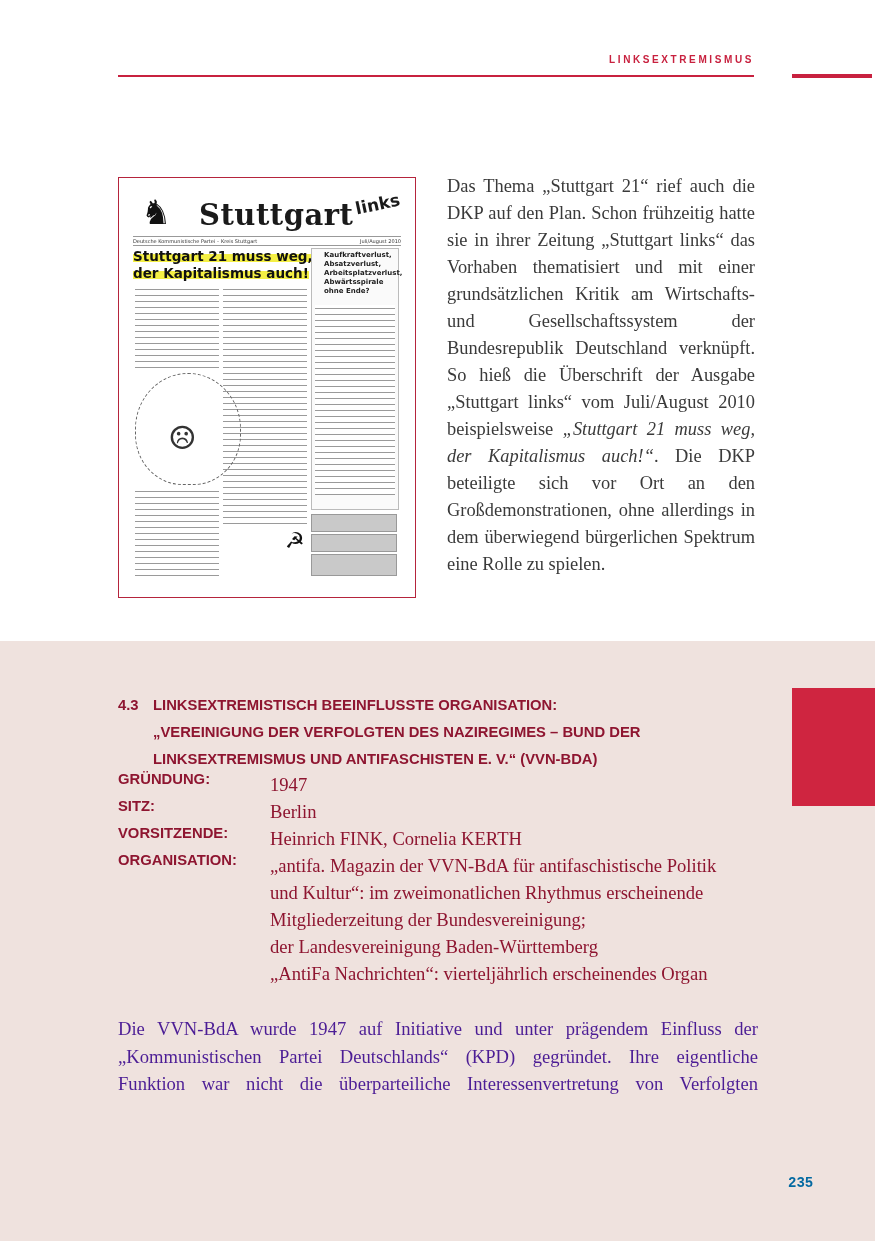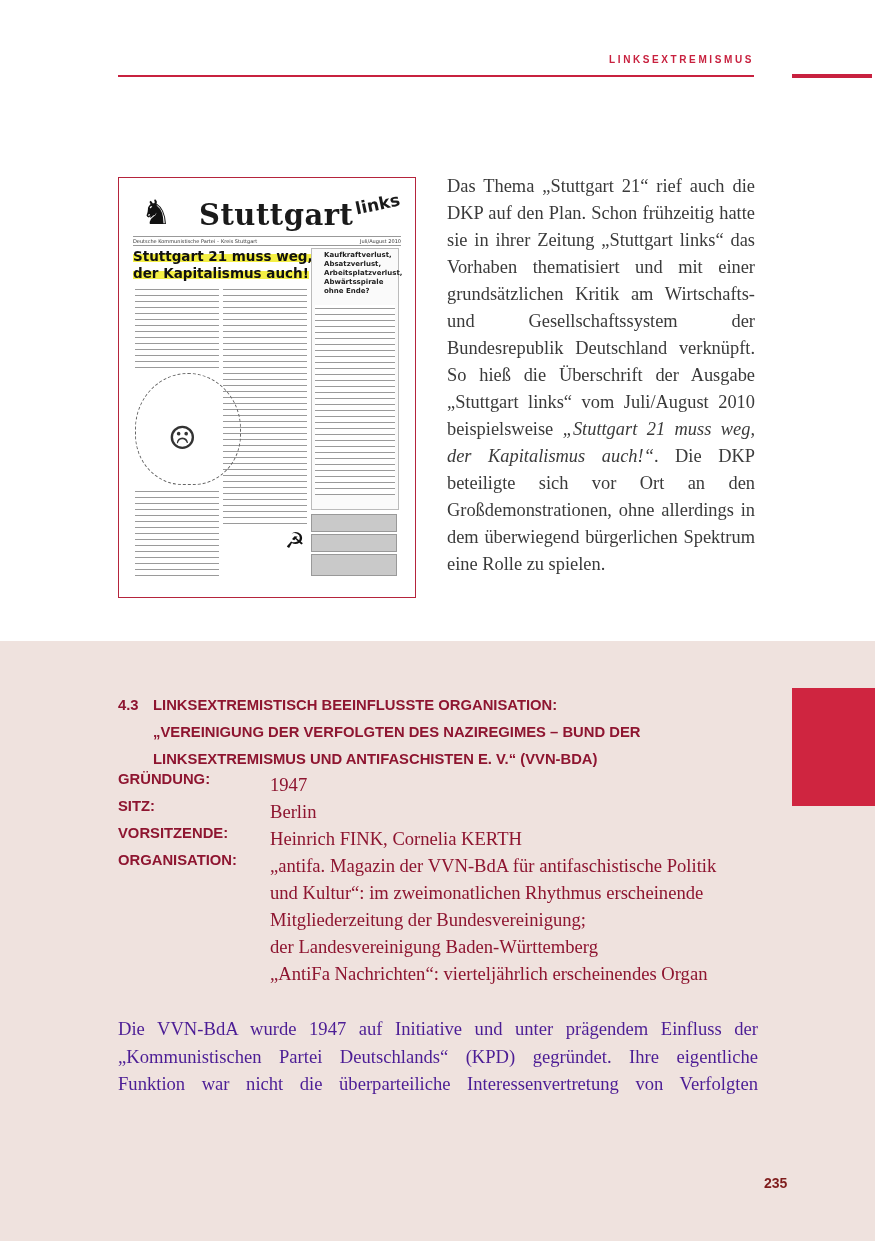--- a/index.html
+++ b/index.html
@@ -89,22 +89,22 @@
   .fact-value {
     font-size:18.6px; line-height:27px; color:#8e1530;
   }
   .fact-value .pub-line { display:block; }
   .body-text {
     position:absolute; left:118px; top:1015px; width:640px;
     font-size:18.6px; line-height:27.5px; color:#4c1d95; text-align:justify;
   }
   .body-text .bl { display:block; text-align-last:justify; }
   .page-number {
-    position:absolute; left:764px; top:1175px;
-    font-family:Liberation Sans, sans-serif; font-weight:bold; font-size:14px; color:#7f1d1d;
+    position:absolute; left:788px; top:1175px;
+    font-family:Liberation Mono, monospace; font-weight:bold; font-size:14px; color:#0369a1;
   }
 </style>
 </head>
 <body>
 
 <div class="header-title">LINKSEXTREMISMUS</div>
 <div class="header-rule"></div>
 <div class="header-rule-right"></div>
 
 <div class="figure">

